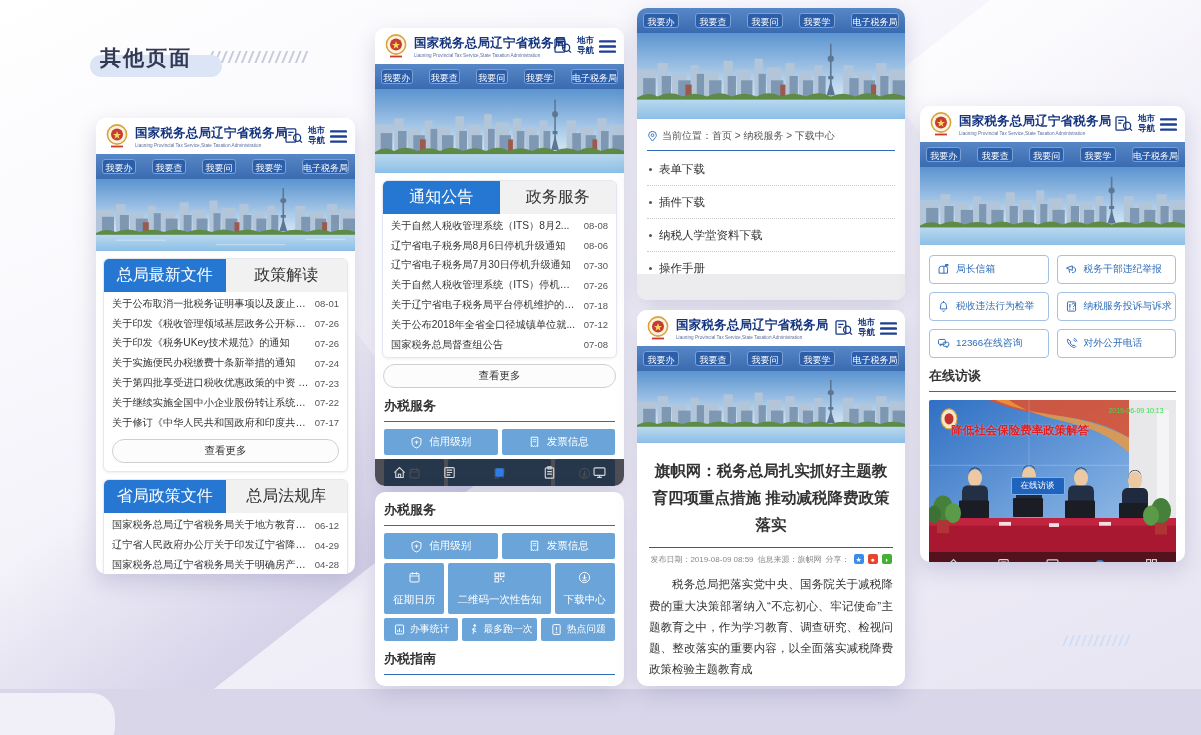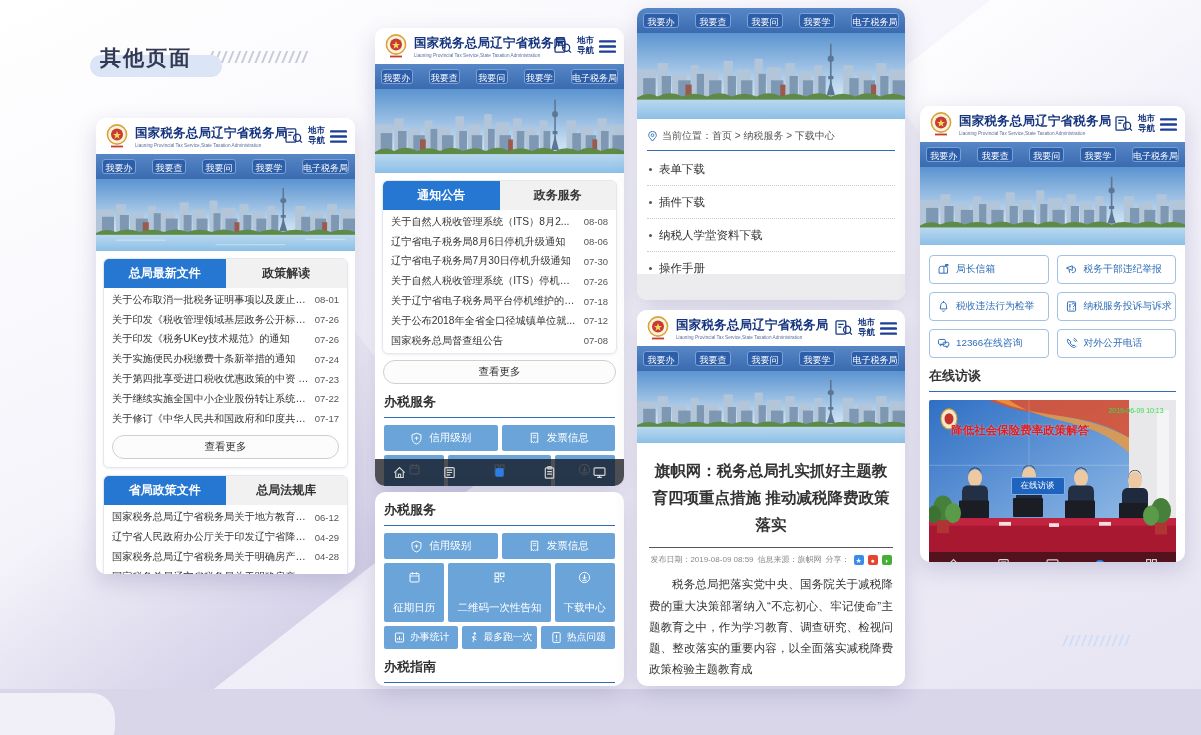--- a/index.html
+++ b/index.html
@@ -29,54 +29,54 @@
 .citynav{font-size:8.5px;font-weight:bold;color:#16357f;line-height:1.15;text-align:center;flex:none}
 .burger{width:17px;height:13px;flex:none;color:#1c3f97}
 
 .tabs{display:flex;gap:16px;padding:5px 6px;background:linear-gradient(180deg,#5787c6,#3a6bb0);height:25px}
 .tab{flex:1;background:#2c5ea9;border:1px solid #7ba1d2;border-radius:3px;color:#fff;font-size:9px;line-height:1;text-align:center;padding:4px 0;white-space:nowrap}
 .tab.wide{flex:1.35}
 .banner{display:block;width:100%}
 
 .panel{margin:7px 7px 6px;border:1px solid #e4e8f1;border-radius:6px;box-shadow:0 1px 3px rgba(0,0,0,.07);overflow:hidden;background:#fff}
 .ptabs{display:flex}
-.pt{flex:1;text-align:center;font-size:12px;font-weight:bold;padding:6px 0}
+.pt{flex:1;text-align:center;font-size:16px;font-weight:normal;padding:6px 0}
 .pt.on{background:#2677d2;color:#fff}
 .pt.off{background:#f1f1f2;color:#333}
 .rows{padding:2px 8px 3px}
 .nrow{display:flex;justify-content:space-between;align-items:center;padding:2.9px 0}
 .nt{font-size:10.2px;color:#333;white-space:nowrap;overflow:hidden;text-overflow:ellipsis;flex:1;margin-right:6px}
 .nd{font-size:9.5px;color:#555;flex:none}
 .more{margin:4px 8px 8px;border:1px solid #cfcfcf;border-radius:13px;background:#fcfcfc;text-align:center;font-size:10.5px;color:#333;padding:4px 0}
 .more.solo{margin:6px 8px 8px}
 
 .sec-h{margin:9px 9px 0;font-size:13px;font-weight:bold;color:#333}
 .sec-line{margin:6px 9px 7px;border-top:1.5px solid #2f6db8}
 .srow{display:flex;gap:4px;margin:0 9px 4px}
 .sbtn{background:#6aa4d9;color:#fff;border-radius:2px;display:flex;align-items:center;justify-content:center;gap:6px;font-size:10.5px;padding:6px 0}
 .sbtn.half{flex:1}
-.sbtn.tall{flex-direction:column;gap:17px;padding:8px 0 7px}
+.sbtn.tall{flex-direction:column;gap:9px;padding:8px 0 7px}
 .w26{flex:2.6}.w44{flex:4.4}
 .sbtn.small{flex:1;font-size:9.8px;padding:5px 0;gap:4px}
 .ic{width:13px;height:13px;flex:none}
 
 .dockbar{position:absolute;left:0;right:0;bottom:0;height:27px;background:rgba(16,18,26,.74);display:flex;align-items:center;justify-content:space-around;z-index:5}
 .dockbar .ic{width:15px;height:15px;color:#d8d8d8}
 
 .crumb{display:flex;align-items:center;gap:4px;margin:10px 10px 0;font-size:10px;color:#555}
 .crumb .ic{width:11px;height:11px;color:#2f6db8}
 .crumb-line{margin:7px 10px 0;border-top:1px solid #2f6db8}
 .dl-list{margin:2px 10px 0}
 .dl-item{display:flex;align-items:center;gap:7px;font-size:11.5px;color:#333;padding:9px 2px 8px;border-bottom:1px dotted #c9c9c9}
 .dot{width:3px;height:3px;background:#555;border-radius:50%;flex:none}
 .gray-foot{position:absolute;left:0;right:0;bottom:0;height:26px;background:#ececee}
 
 .art-title{margin:14px 14px 0;font-size:15.5px;font-weight:bold;color:#333;text-align:center;line-height:1.75}
 .art-hr{margin:9px 12px 0;border-top:1px solid #555}
-.art-meta{display:flex;align-items:flex-end;justify-content:center;gap:4px;margin:6px 6px 0;font-size:8px;color:#888;white-space:nowrap}
+.art-meta{display:flex;align-items:flex-start;justify-content:center;gap:4px;margin:6px 6px 0;font-size:8px;color:#888;white-space:nowrap}
 .share-ic{width:10px;height:10px;border-radius:2px;display:inline-flex;align-items:center;justify-content:center;color:#fff;font-size:7px;line-height:1}
 .sh-star{background:#3b8beb}.sh-wb{background:#e6442d}.sh-wx{background:#43b035}
 .art-body{margin:9px 12px 0;font-size:11.5px;color:#333;line-height:1.85;text-indent:2em;text-align:justify}
 
 .ogrid{display:flex;flex-wrap:wrap;gap:8px;margin:10px 9px 0}
 .obtn{width:calc(50% - 4px);border:1px solid #a3c1e2;border-radius:4px;background:#fff;color:#2f6db8;font-size:9.8px;display:flex;align-items:center;gap:6px;padding:7px 7px;white-space:nowrap}
 .photo{position:relative;margin:8px 9px 0;height:176px;border-radius:2px;overflow:hidden;background:#e8e7ea}
 .photo-svg{position:absolute;inset:0;width:100%;height:100%}
 .ph-head{position:absolute;left:9%;top:13%;color:#e11d1d;font-weight:bold;font-size:11.5px;text-shadow:0 0 2px rgba(255,255,255,.55);white-space:nowrap;z-index:2}
 .ph-time{position:absolute;right:5%;top:4%;color:#35e04a;font-size:7px;z-index:2}

